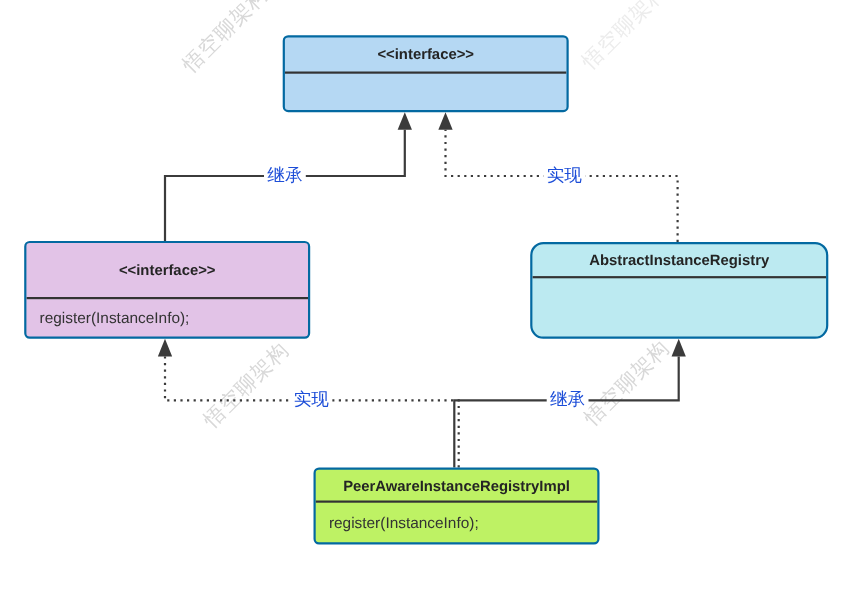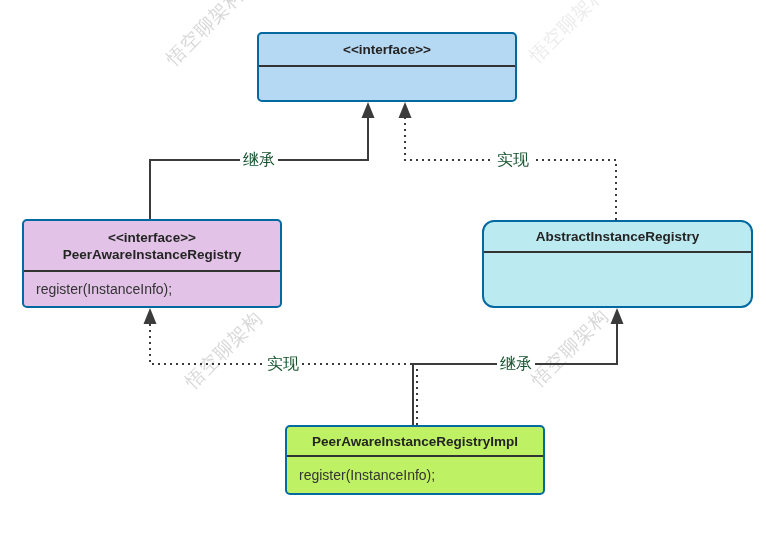--- a/index.html
+++ b/index.html
@@ -48,21 +48,21 @@
   .edge-line.dotted { stroke-dasharray: 2 4; }
   .arrowhead { fill: #3b3b3b; stroke: none; }
 
   
   .edge-label {
     position: absolute;
     transform: translate(-50%, -50%);
     background: #ffffff;
     padding: 0 3px;
     font-size: 16px;
-    color: #14532d;
+    color: #1d4ed8;
     z-index: 2;
     white-space: nowrap;
     text-align: right;
   }
 
   
   .uml-class {
     position: absolute;
     box-sizing: border-box;
     border: 2px solid #0369a1;
@@ -154,21 +154,20 @@
   <div class="uml-class" id="box-instance">
     <div class="uml-head">
       <div>&lt;&lt;interface&gt;&gt;</div>
     </div>
     <div class="uml-body"></div>
   </div>
 
   <div class="uml-class" id="box-peer">
     <div class="uml-head">
       <div>&lt;&lt;interface&gt;&gt;</div>
-      <div>PeerAwareInstanceRegistry</div>
     </div>
     <div class="uml-body">register(InstanceInfo);</div>
   </div>
 
   <div class="uml-class" id="box-abstract">
     <div class="uml-head">
       <div>AbstractInstanceRegistry</div>
     </div>
   </div>
 

